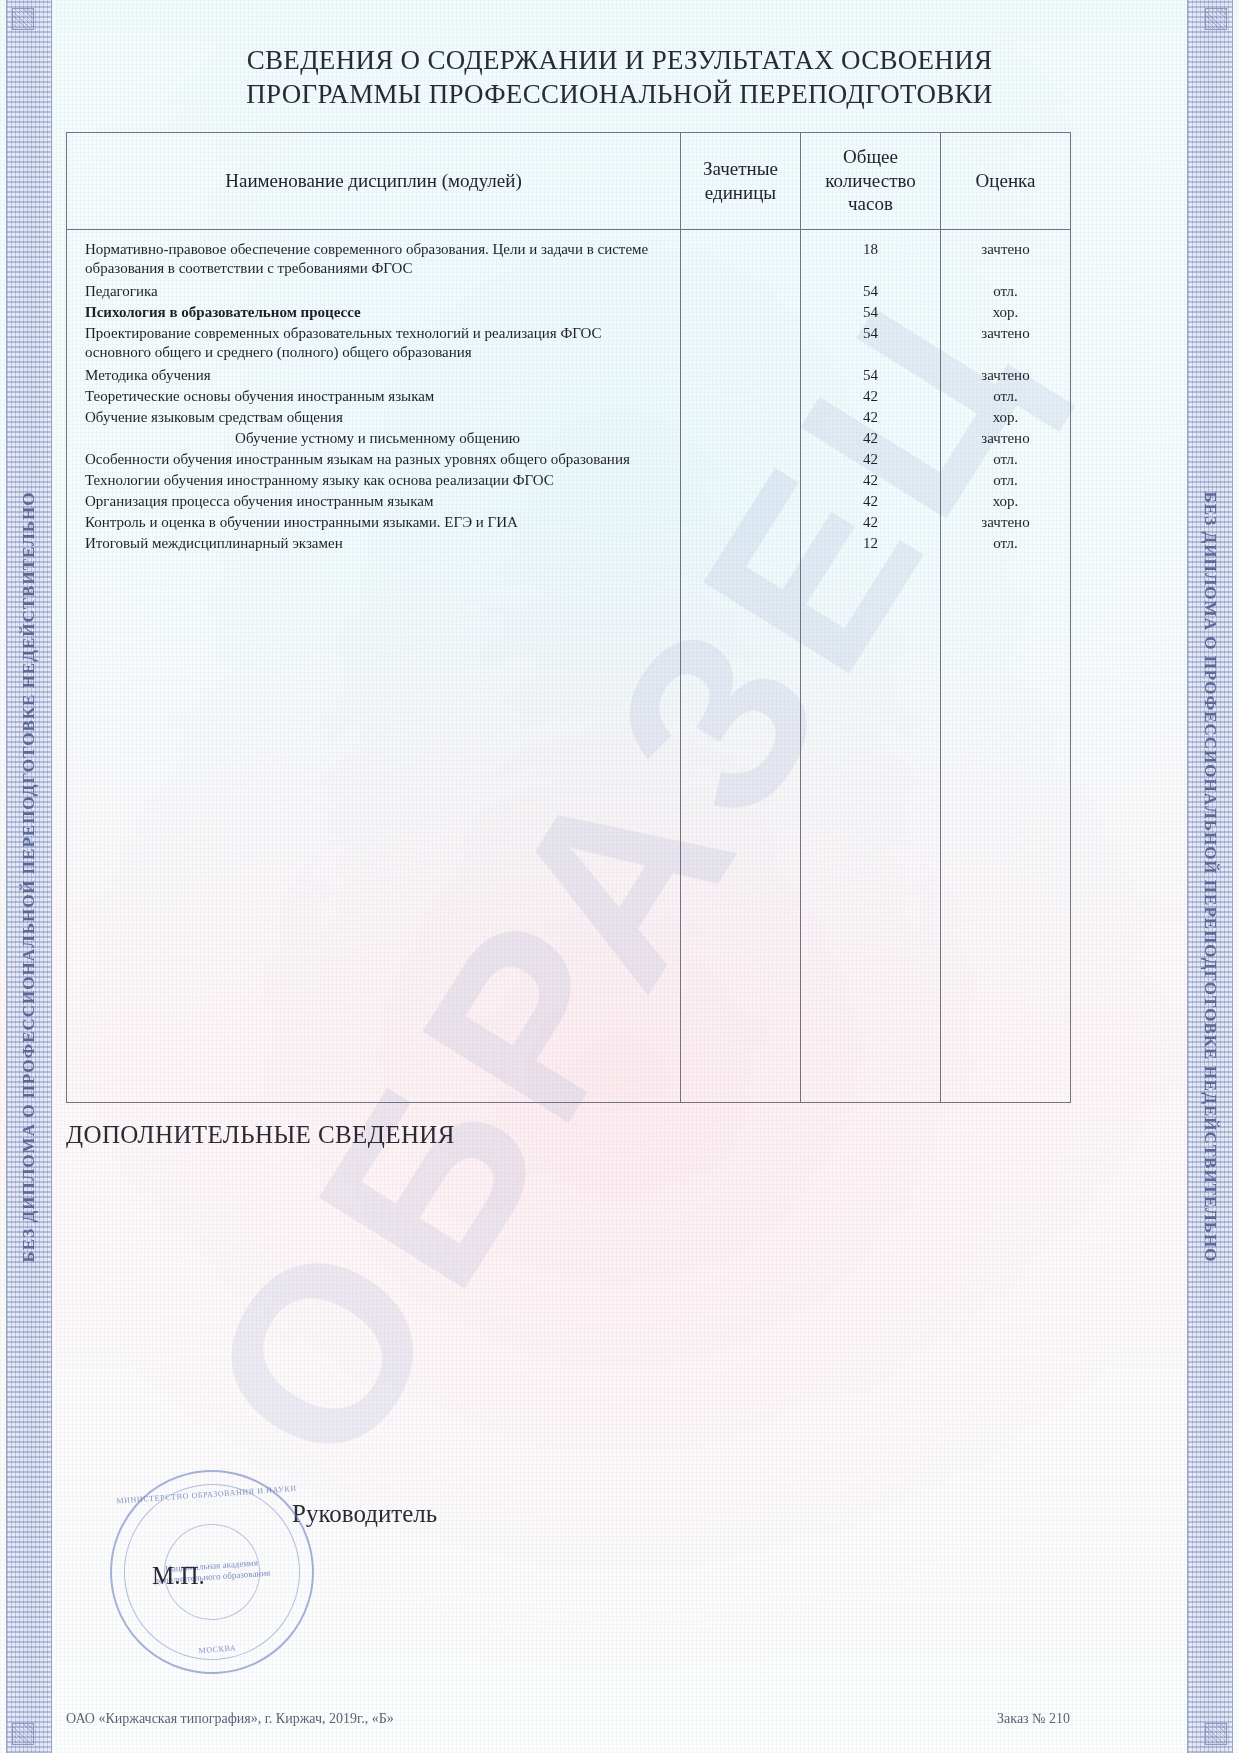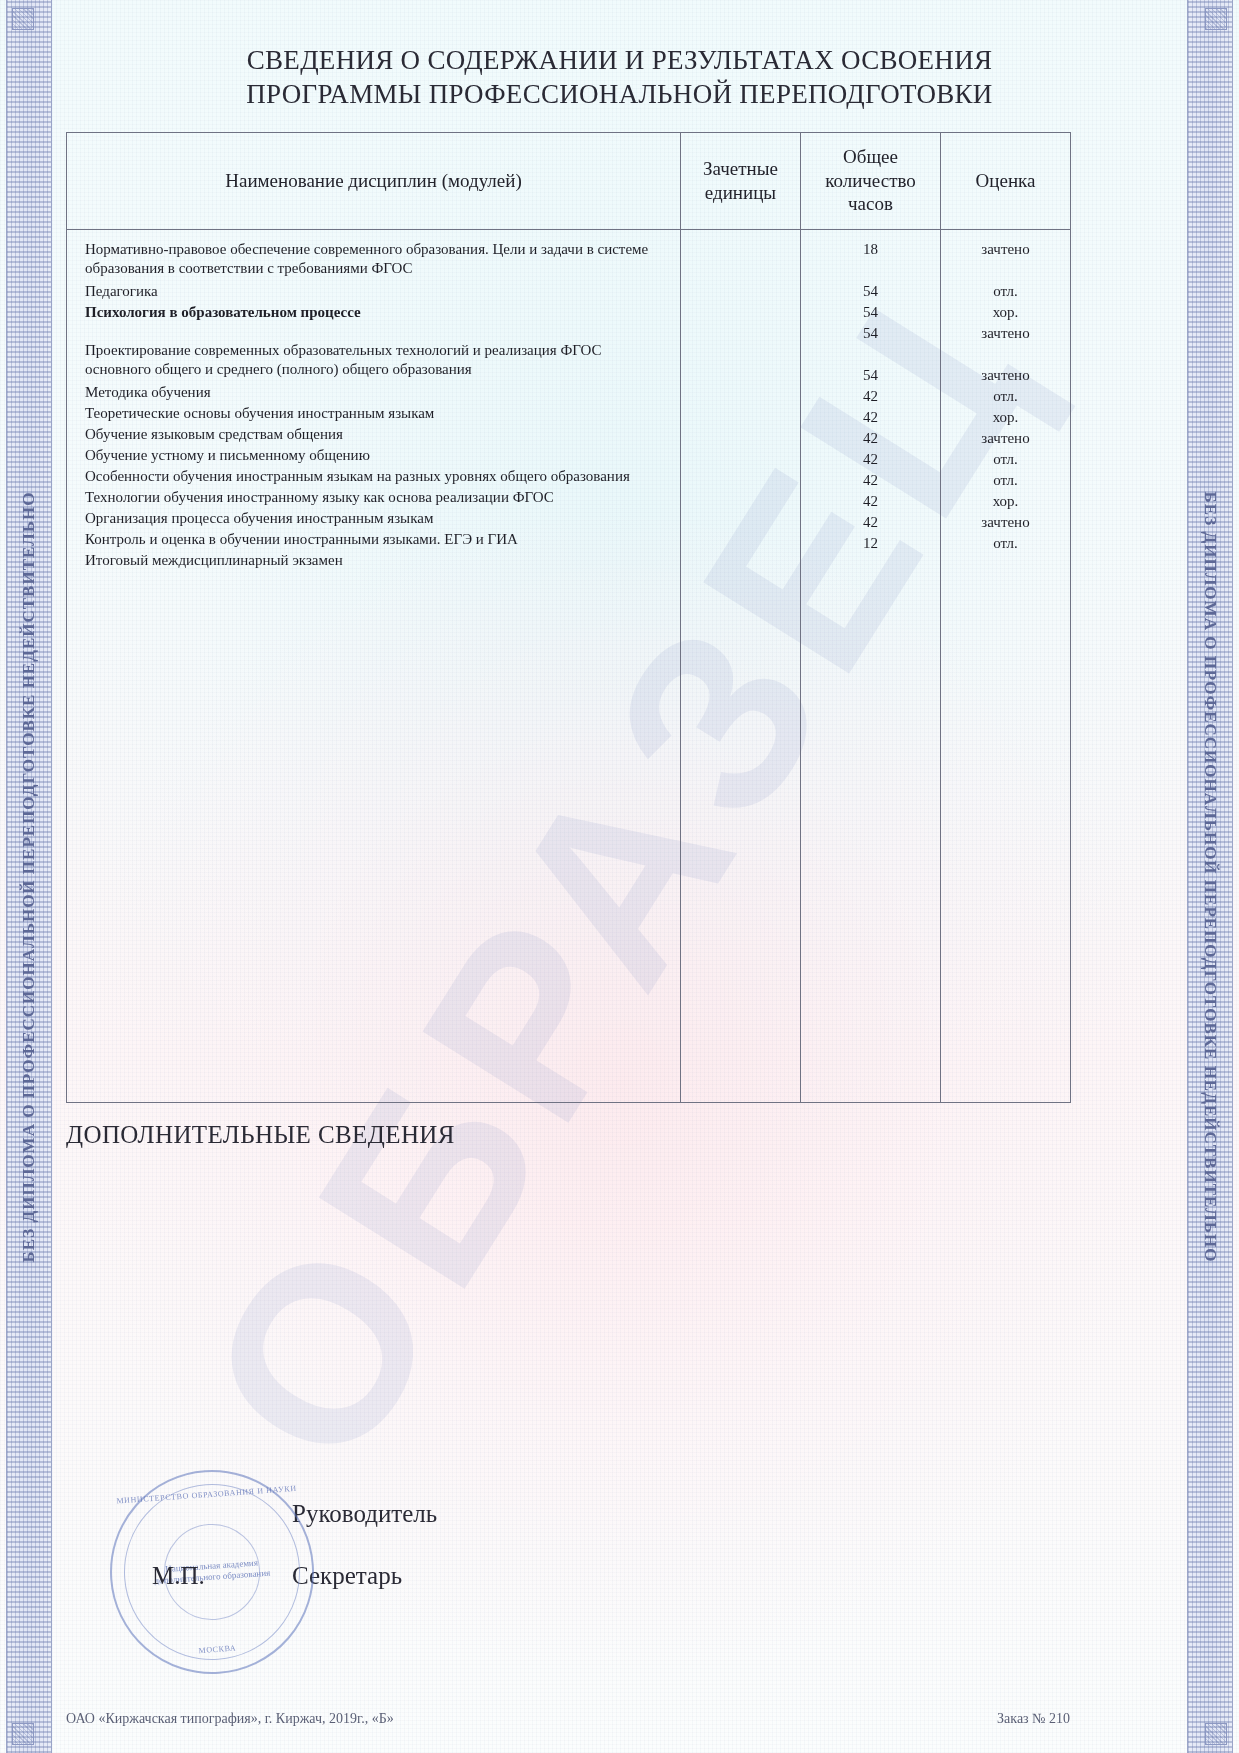--- a/index.html
+++ b/index.html
@@ -318,25 +318,25 @@
           <th>Оценка</th>
         </tr>
       </thead>
       <tbody>
         <tr>
           <td class="body-cell">
             <div class="rows-name" id="col-name">
                 <div class="r two" style="height: 42px;">Нормативно-правовое обеспечение современного образования. Цели и задачи в системе образования в соответствии с требованиями ФГОС</div>
                 <div class="r" style="height: 21px;">Педагогика</div>
                 <div class="r" style="height: 21px; font-weight: bold;">Психология в образовательном процессе</div>
-                <div class="r two" style="height: 42px; margin-top: 17px;">Проектирование современных образовательных технологий и реализация ФГОС основного общего и среднего (полного) общего образования</div>
+                <div class="r two" style="height: 42px;">Проектирование современных образовательных технологий и реализация ФГОС основного общего и среднего (полного) общего образования</div>
                 <div class="r" style="height: 21px;">Методика обучения</div>
                 <div class="r" style="height: 21px;">Теоретические основы  обучения иностранным языкам</div>
                 <div class="r" style="height: 21px;">Обучение языковым средствам общения</div>
-                <div class="r" style="height: 21px;">Обучение устному и письменному общению</div>
+                <div class="r" style="height: 21px; text-align: center;">Обучение устному и письменному общению</div>
                 <div class="r" style="height: 21px;">Особенности обучения иностранным языкам на разных уровнях общего образования</div>
                 <div class="r" style="height: 21px;">Технологии обучения иностранному языку как основа реализации ФГОС</div>
                 <div class="r" style="height: 21px;">Организация процесса обучения иностранным языкам</div>
                 <div class="r" style="height: 21px;">Контроль и оценка в обучении иностранными языками. ЕГЭ и ГИА</div>
                 <div class="r" style="height: 21px;">Итоговый междисциплинарный экзамен</div>
               </div>
           </td>
           <td class="body-cell">
             <div class="rows-units" id="col-units">
                 <div class="r" style="height: 42px;"></div>
@@ -395,21 +395,20 @@
     <div class="extra-title">ДОПОЛНИТЕЛЬНЫЕ СВЕДЕНИЯ</div>
 
     <div class="signatures">
       <div class="stamp">
         <div class="stamp-top">МИНИСТЕРСТВО ОБРАЗОВАНИЯ И НАУКИ</div>
         <div class="stamp-center">Национальная академия дополнительного образования</div>
         <div class="stamp-bottom">МОСКВА</div>
       </div>
       <div class="mp">М.П.</div>
       <div class="sig-line">Руководитель</div>
-      <div class="sig-line">Секретарь</div>
     </div>
 
     <div class="footer">
       <div>ОАО «Киржачская типография», г. Киржач, 2019г., «Б»</div>
       <div>Заказ № 210</div>
     </div>
 
   </div>
 </div>
 

